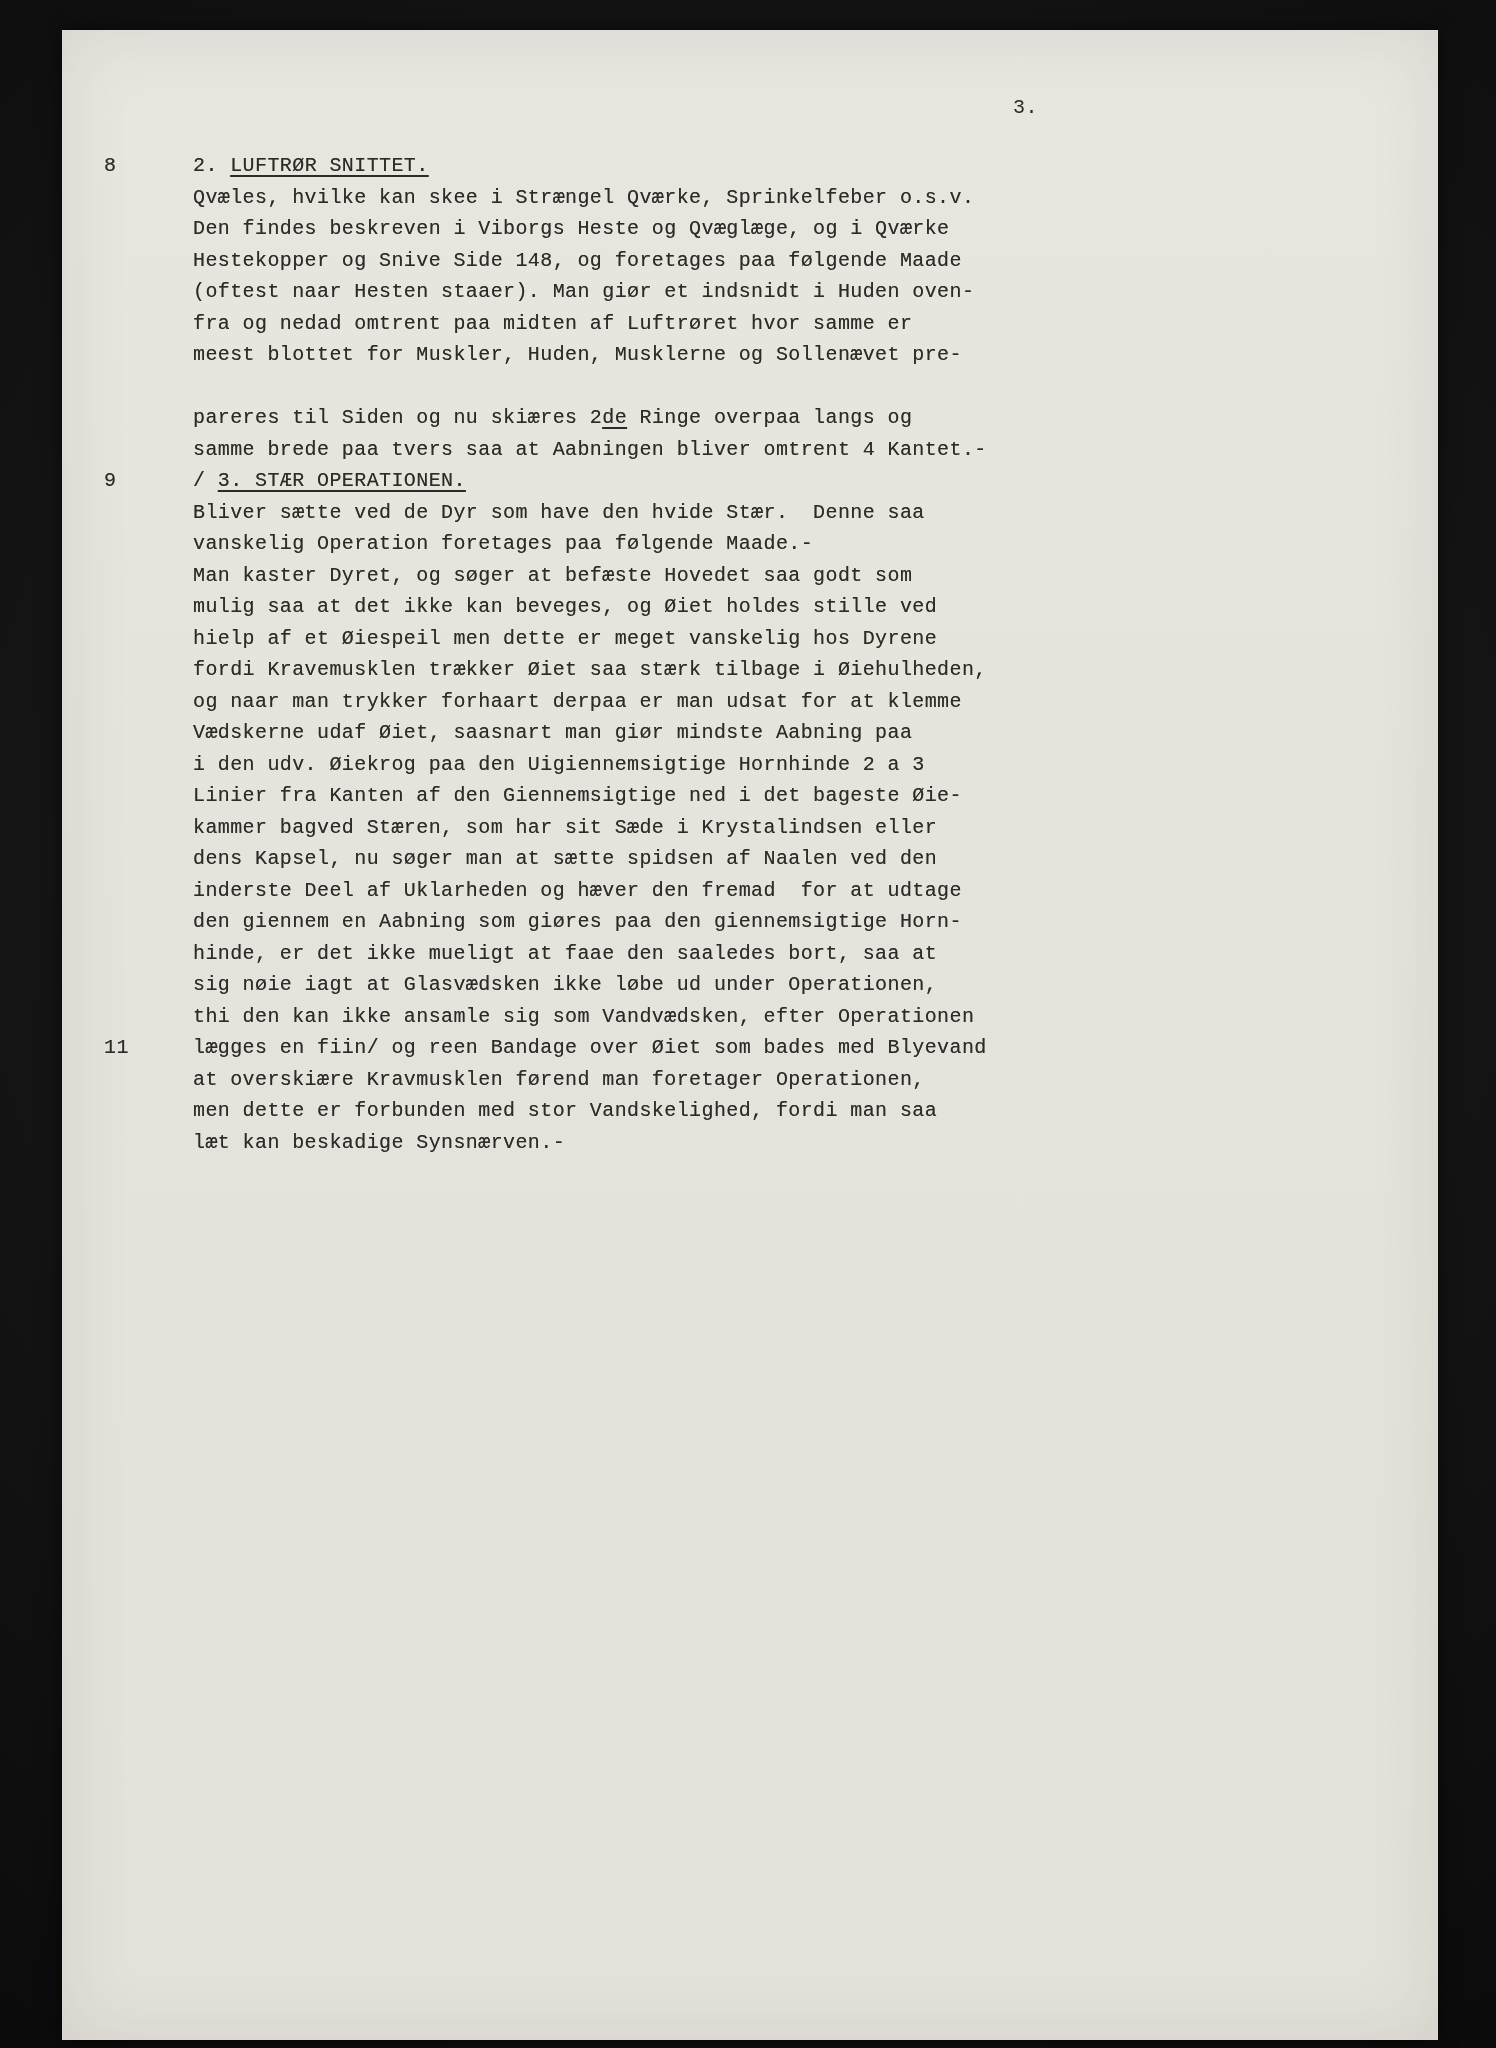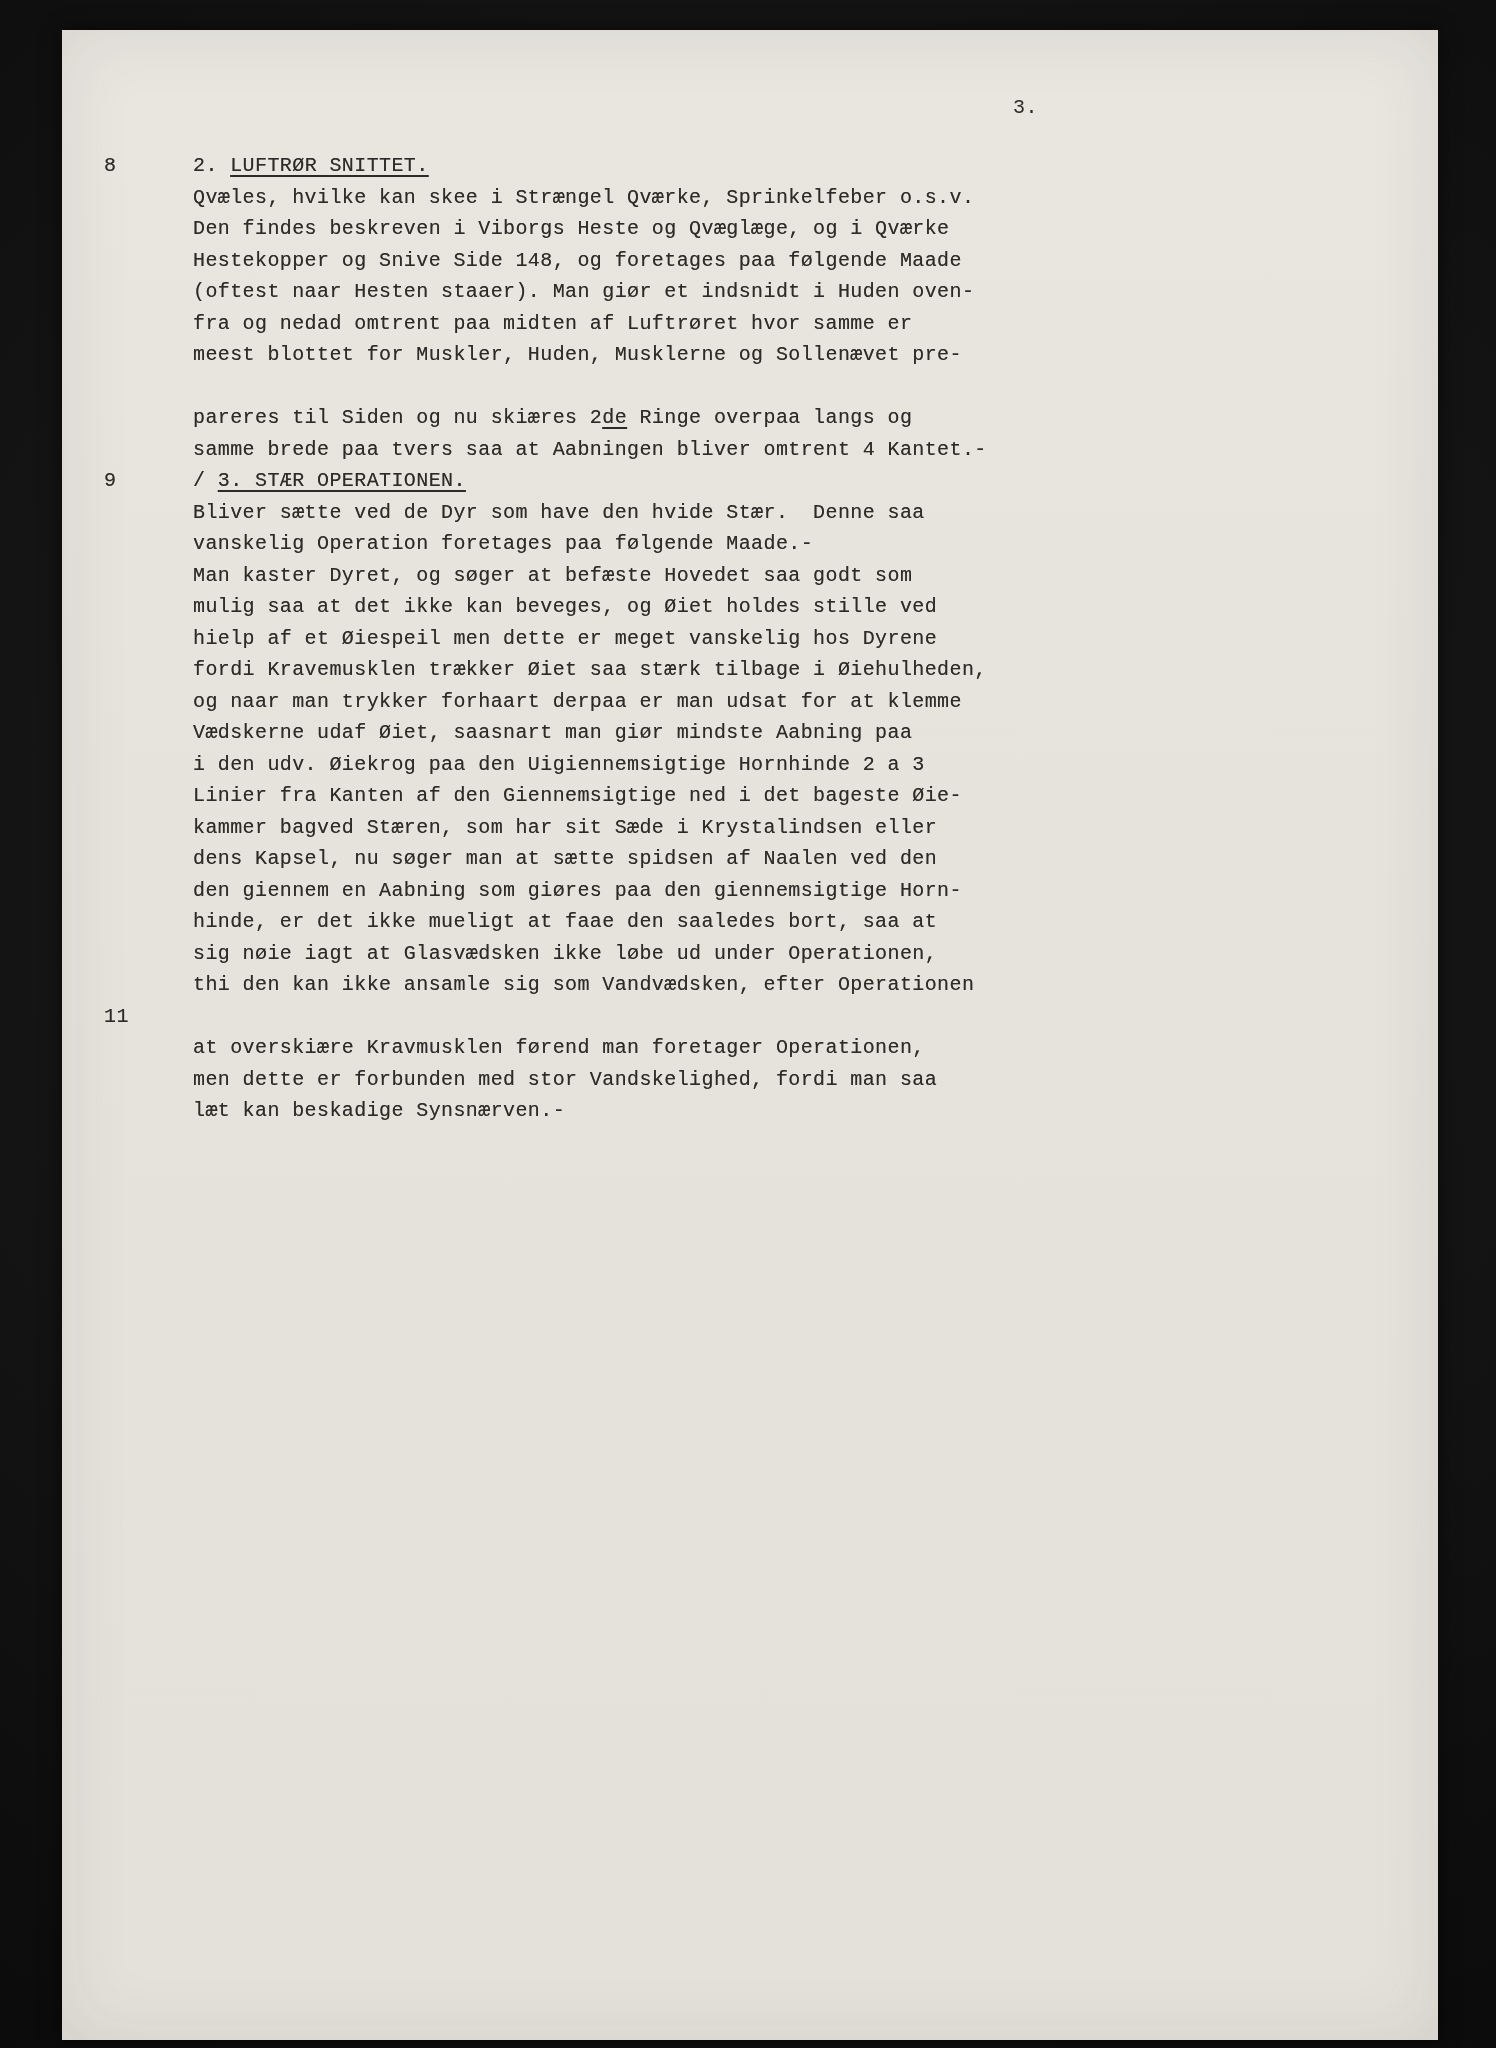--- a/index.html
+++ b/index.html
@@ -85,22 +85,23 @@
       <div class="line"><span>Man kaster Dyret, og søger at befæste Hovedet saa godt som</span></div>
       <div class="line"><span>mulig saa at det ikke kan beveges, og Øiet holdes stille ved</span></div>
       <div class="line"><span>hielp af et Øiespeil men dette er meget vanskelig hos Dyrene</span></div>
       <div class="line"><span>fordi Kravemusklen trækker Øiet saa stærk tilbage i Øiehulheden,</span></div>
       <div class="line"><span>og naar man trykker forhaart derpaa er man udsat for at klemme</span></div>
       <div class="line"><span>Vædskerne udaf Øiet, saasnart man giør mindste Aabning paa</span></div>
       <div class="line"><span>i den udv. Øiekrog paa den Uigiennemsigtige Hornhinde 2 a 3</span></div>
       <div class="line"><span>Linier fra Kanten af den Giennemsigtige ned i det bageste Øie-</span></div>
       <div class="line"><span>kammer bagved Stæren, som har sit Sæde i Krystalindsen eller</span></div>
       <div class="line"><span>dens Kapsel, nu søger man at sætte spidsen af Naalen ved den</span></div>
+      <div class="line"><span>inderste Deel af Uklarheden og hæver den fremad  for at udtage</span></div>
       <div class="line"><span>den giennem en Aabning som giøres paa den giennemsigtige Horn-</span></div>
       <div class="line"><span>hinde, er det ikke mueligt at faae den saaledes bort, saa at</span></div>
       <div class="line"><span>sig nøie iagt at Glasvædsken ikke løbe ud under Operationen,</span></div>
       <div class="line"><span>thi den kan ikke ansamle sig som Vandvædsken, efter Operationen</span></div>
-      <div class="line"><span class="margin-num">11</span></div>
+      <div class="line"><span class="margin-num">11</span><span>lægges en fiin/ og reen Bandage over Øiet som bades med Blyevand</span></div>
       <div class="line"><span>at overskiære Kravmusklen førend man foretager Operationen,</span></div>
       <div class="line"><span>men dette er forbunden med stor Vandskelighed, fordi man saa</span></div>
       <div class="line"><span>læt kan beskadige Synsnærven.-</span></div>
     </div>
 </div>
 
 </body></html>

